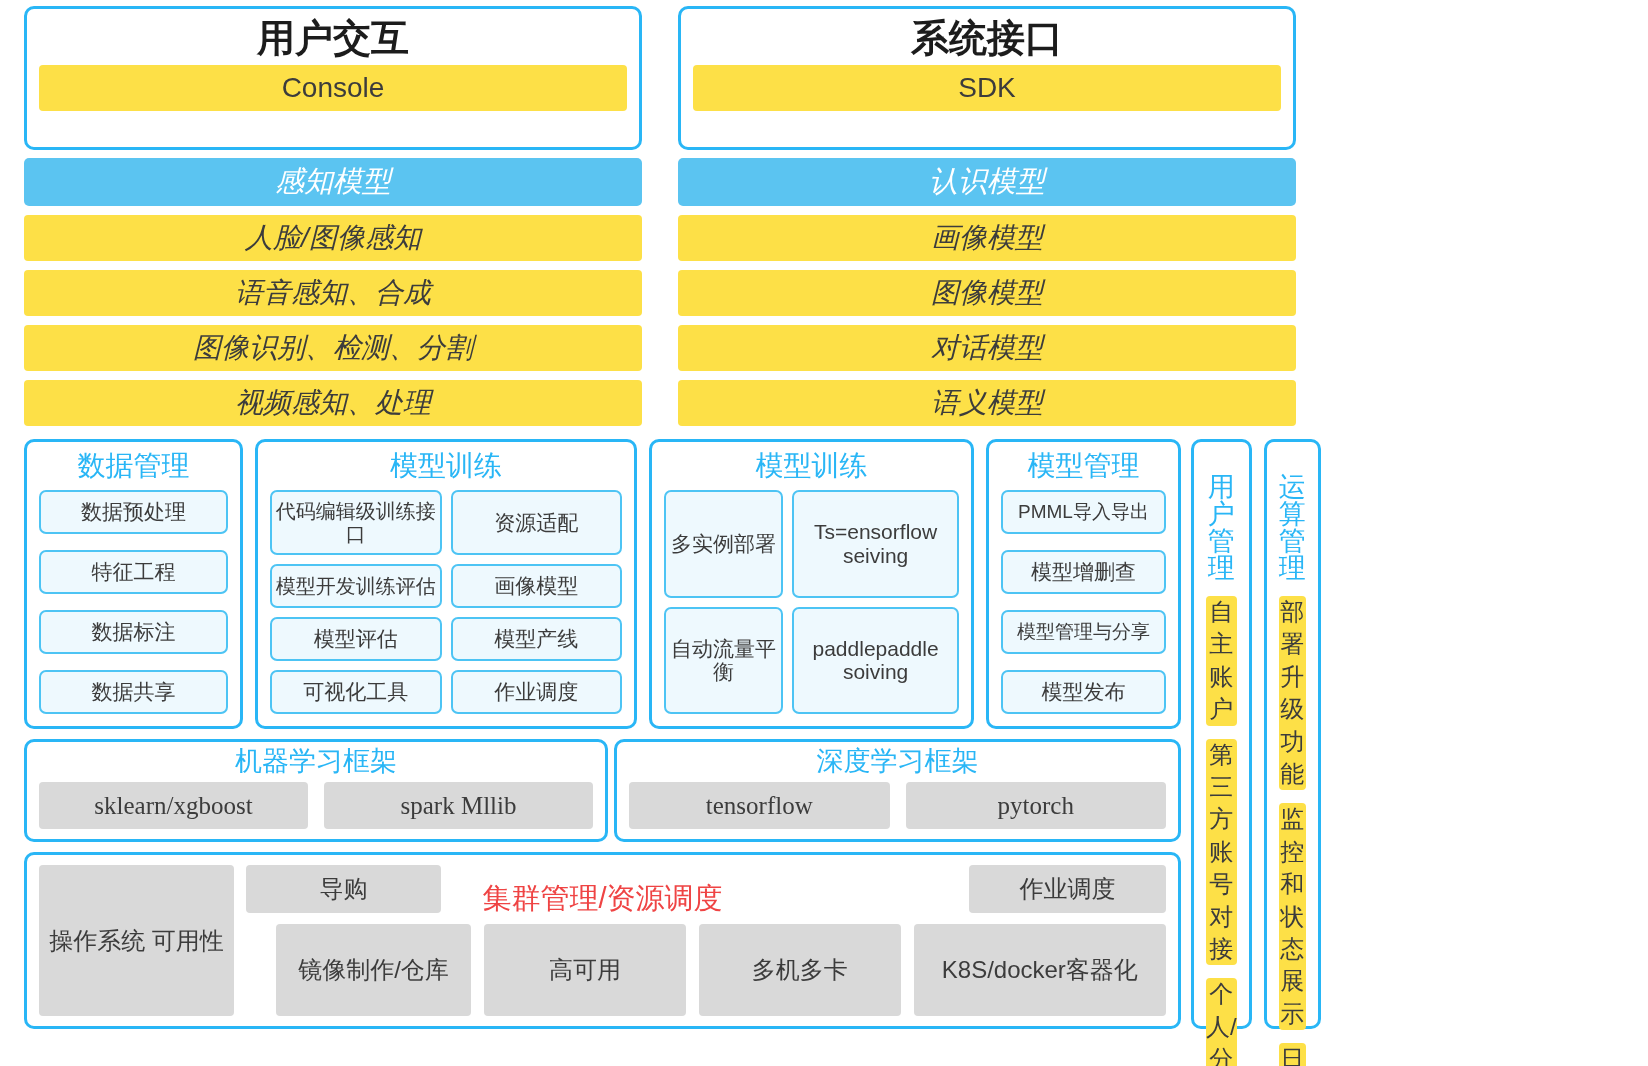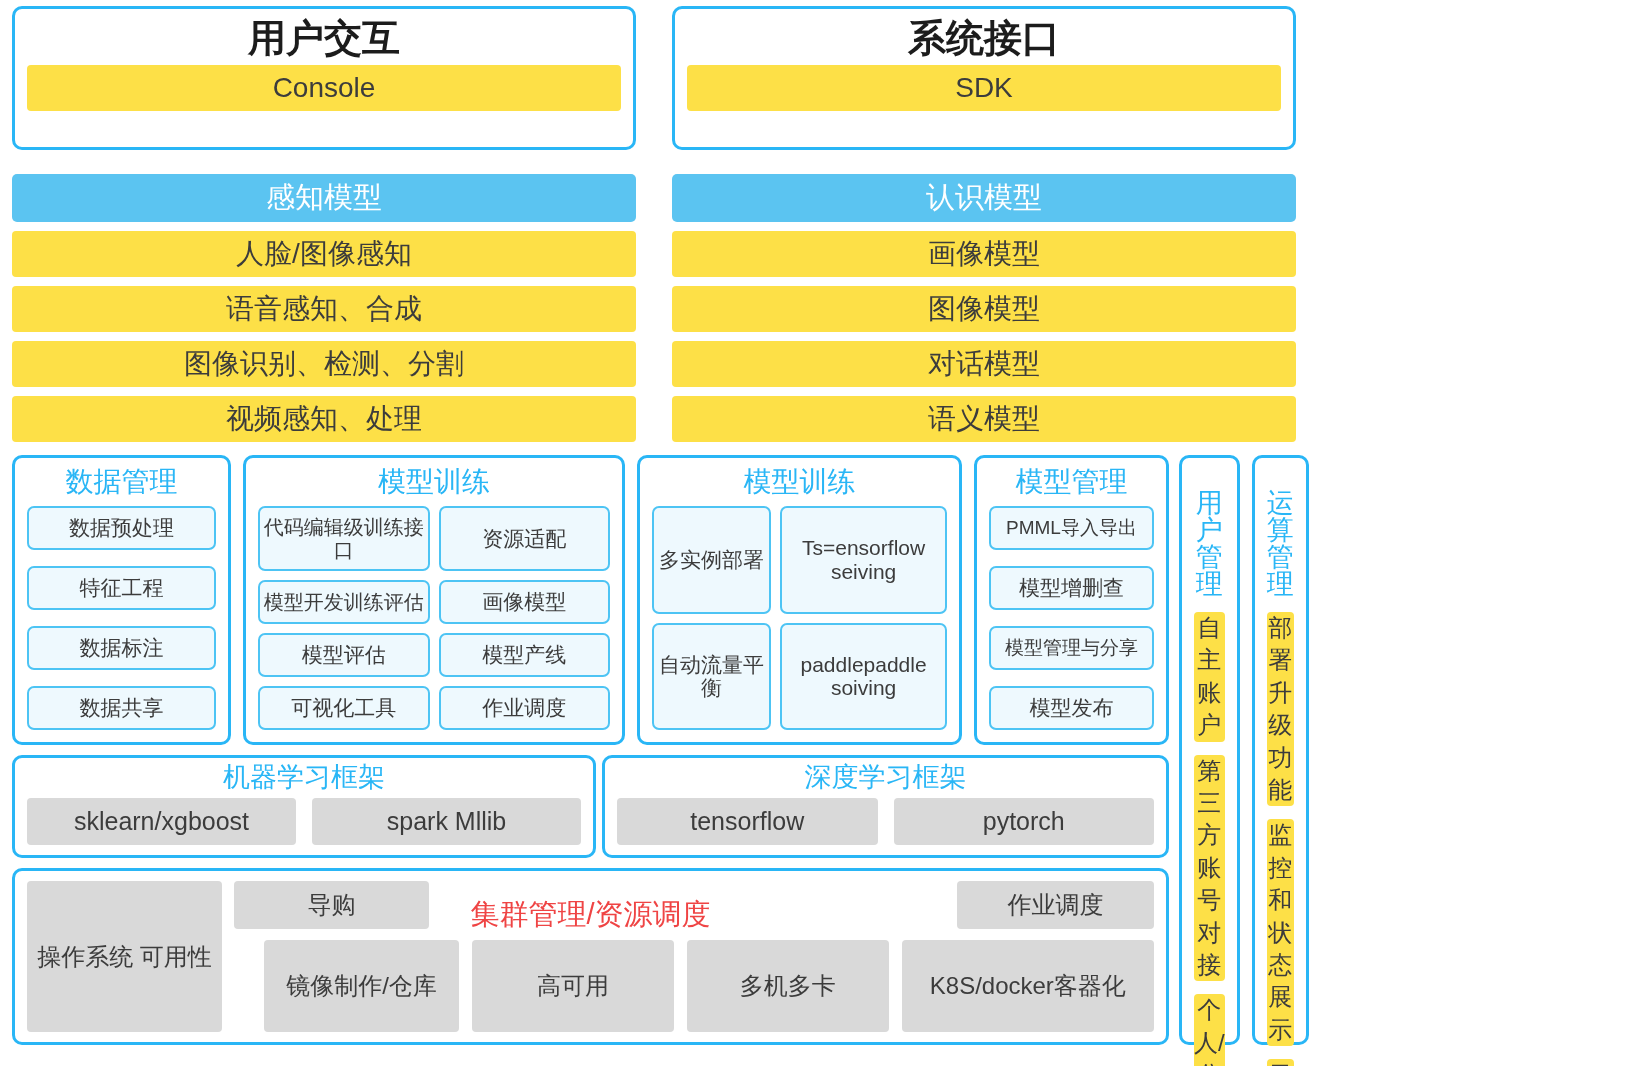--- a/index.html
+++ b/index.html
@@ -12,21 +12,21 @@
     height: 1066px;
     font-family: "Liberation Sans", "DejaVu Sans", sans-serif;
     color: #3c3c3c;
     overflow: hidden;
   }
   .page {
     position: relative;
     width: 1304px;
     height: 1066px;
     box-sizing: border-box;
-    padding: 6px 8px 8px 12px;
+    padding: 6px 8px 8px 24px;
   }
 
   
   .blue-card {
     border: 3px solid #29b6f6;
     border-radius: 10px;
     background: #ffffff;
     box-sizing: border-box;
   }
   .grey-pill {
@@ -94,21 +94,22 @@
   }
   .top-card .sub {
     height: 46px;
     font-size: 28px;
   }
 
   
   .mid-row {
     display: flex;
     gap: 36px;
-    margin-top: 24px;
+    margin-top: 8px;
+    font-style: italic;
   }
   .mid-col { flex: 1; }
   .mid-col .band { height: 48px; }
   .mid-col .row {
     height: 46px;
     margin-top: 9px;
     font-size: 28px;
   }
 
   
@@ -161,20 +162,21 @@
   .card-serve { flex: 0 0 325px; }
   .card-modelmgmt { flex: 0 0 195px; }
 
   .card-serve .func-items.two-col { grid-template-columns: 1fr 1.4fr; }
 
   
   .fw-row {
     display: flex;
     gap: 6px;
     height: 103px;
+    font-family: Liberation Serif, serif;
   }
   .fw-card {
     padding: 6px 12px 10px 12px;
     display: flex;
     flex-direction: column;
   }
   .fw-card.ml { flex: 0 0 584px; }
   .fw-card.dl { flex: 1; }
   .fw-card .grp-title { font-size: 27px; margin-bottom: 7px; }
   .fw-items {

